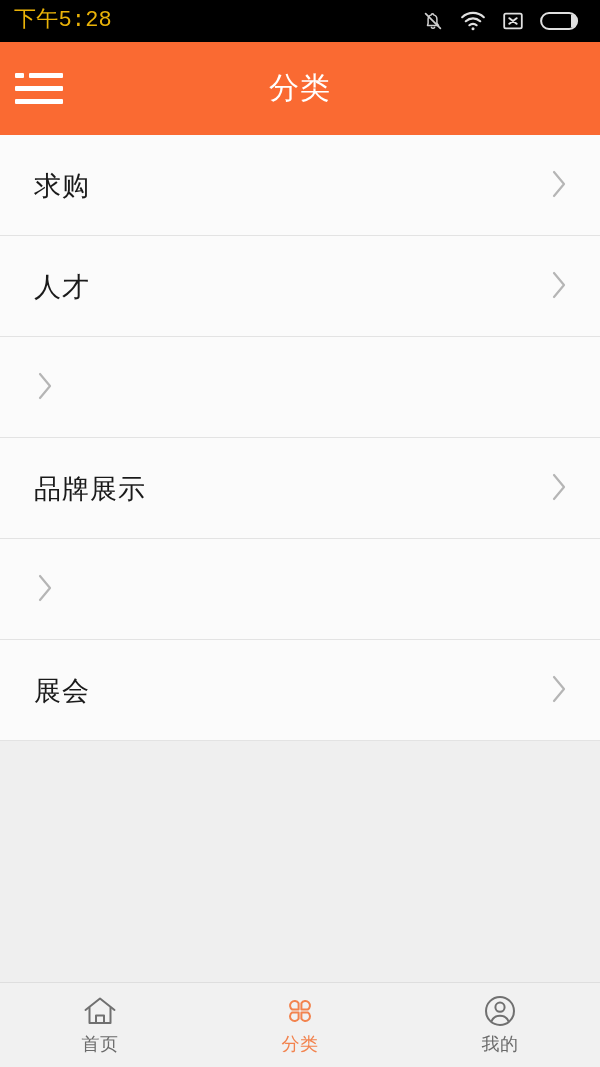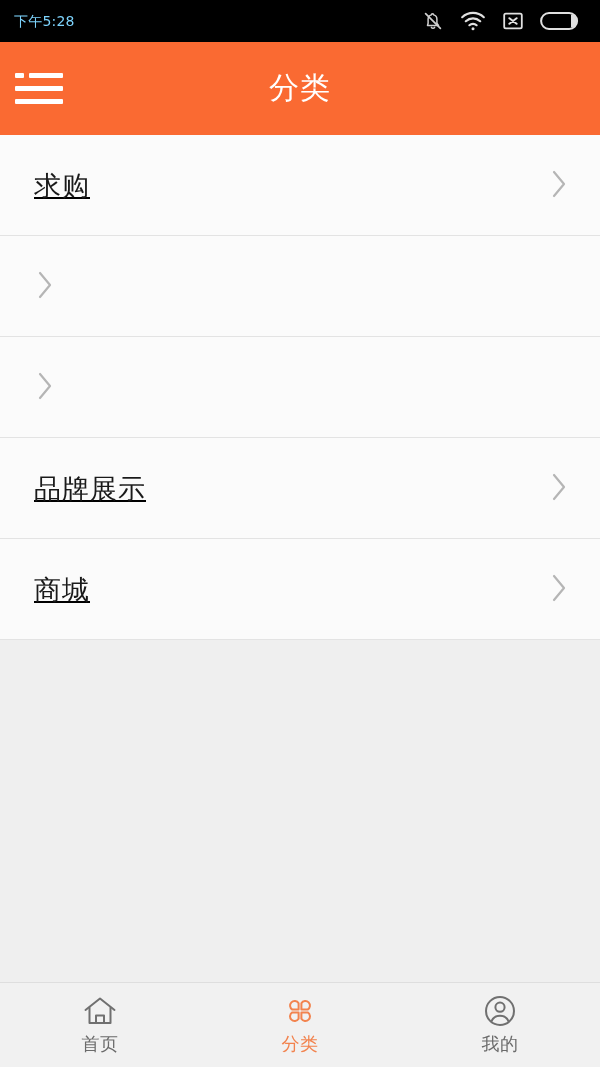--- a/index.html
+++ b/index.html
@@ -25,24 +25,25 @@
   .status-bar {
     height: 42px;
     background: #000000;
     display: flex;
     align-items: center;
     justify-content: space-between;
     padding: 0 18px 0 14px;
     flex: 0 0 42px;
   }
   .status-time {
-    color: #7dd3fc;
-    font-size: 14px;
+    color: #eab308;
+    font-size: 22px;
     letter-spacing: 0.2px;
     line-height: 1;
+    font-family: Liberation Mono, monospace;
   }
   .status-icons {
     display: flex;
     align-items: center;
     gap: 15px;
   }
   .status-icons svg { display: block; }
 
   
   .app-header {
@@ -77,21 +78,20 @@
     color: #ffffff;
     font-size: 30px;
     font-weight: normal;
     letter-spacing: 1px;
   }
 
   
   .category-list {
     background: #000000;
     flex: 0 0 auto;
-    text-decoration: underline;
   }
   .list-item {
     position: relative;
     height: 101px;
     display: flex;
     align-items: center;
     padding: 0 22px 0 34px;
     background: #fbfbfb;
     cursor: pointer;
   }
@@ -202,20 +202,21 @@
     <div class="list-item">
       <span class="list-item-label">求购</span>
       <span class="chevron">
         <svg width="22" height="34" viewBox="0 0 22 34" fill="none">
           <path d="M6 5l10 12L6 29" stroke="#b5b5b5" stroke-width="2.2" stroke-linecap="round" stroke-linejoin="round"></path>
         </svg>
       </span>
     </div>
 
     <div class="list-item">
+      <span class="list-item-label">人才</span>
       <span class="chevron">
         <svg width="22" height="34" viewBox="0 0 22 34" fill="none">
           <path d="M6 5l10 12L6 29" stroke="#b5b5b5" stroke-width="2.2" stroke-linecap="round" stroke-linejoin="round"></path>
         </svg>
       </span>
     </div>
 
     <div class="list-item">
       <span class="chevron">
         <svg width="22" height="34" viewBox="0 0 22 34" fill="none">
@@ -227,29 +228,36 @@
     <div class="list-item">
       <span class="list-item-label">品牌展示</span>
       <span class="chevron">
         <svg width="22" height="34" viewBox="0 0 22 34" fill="none">
           <path d="M6 5l10 12L6 29" stroke="#b5b5b5" stroke-width="2.2" stroke-linecap="round" stroke-linejoin="round"></path>
         </svg>
       </span>
     </div>
 
     <div class="list-item">
-      <span class="list-item-label">商城</span>
-      <span class="chevron">
-        <svg width="22" height="34" viewBox="0 0 22 34" fill="none">
-          <path d="M6 5l10 12L6 29" stroke="#b5b5b5" stroke-width="2.2" stroke-linecap="round" stroke-linejoin="round"></path>
-        </svg>
-      </span>
-    </div>
-
-
+      <span class="chevron">
+        <svg width="22" height="34" viewBox="0 0 22 34" fill="none">
+          <path d="M6 5l10 12L6 29" stroke="#b5b5b5" stroke-width="2.2" stroke-linecap="round" stroke-linejoin="round"></path>
+        </svg>
+      </span>
+    </div>
+
+
+    <div class="list-item">
+      <span class="list-item-label">展会</span>
+      <span class="chevron">
+        <svg width="22" height="34" viewBox="0 0 22 34" fill="none">
+          <path d="M6 5l10 12L6 29" stroke="#b5b5b5" stroke-width="2.2" stroke-linecap="round" stroke-linejoin="round"></path>
+        </svg>
+      </span>
+    </div>
 
   </div>
 
   <div class="filler"></div>
 
   <div class="bottom-nav">
 
     <div class="nav-item">
       <span class="nav-icon">
         <svg width="36" height="34" viewBox="0 0 36 34" fill="none">

